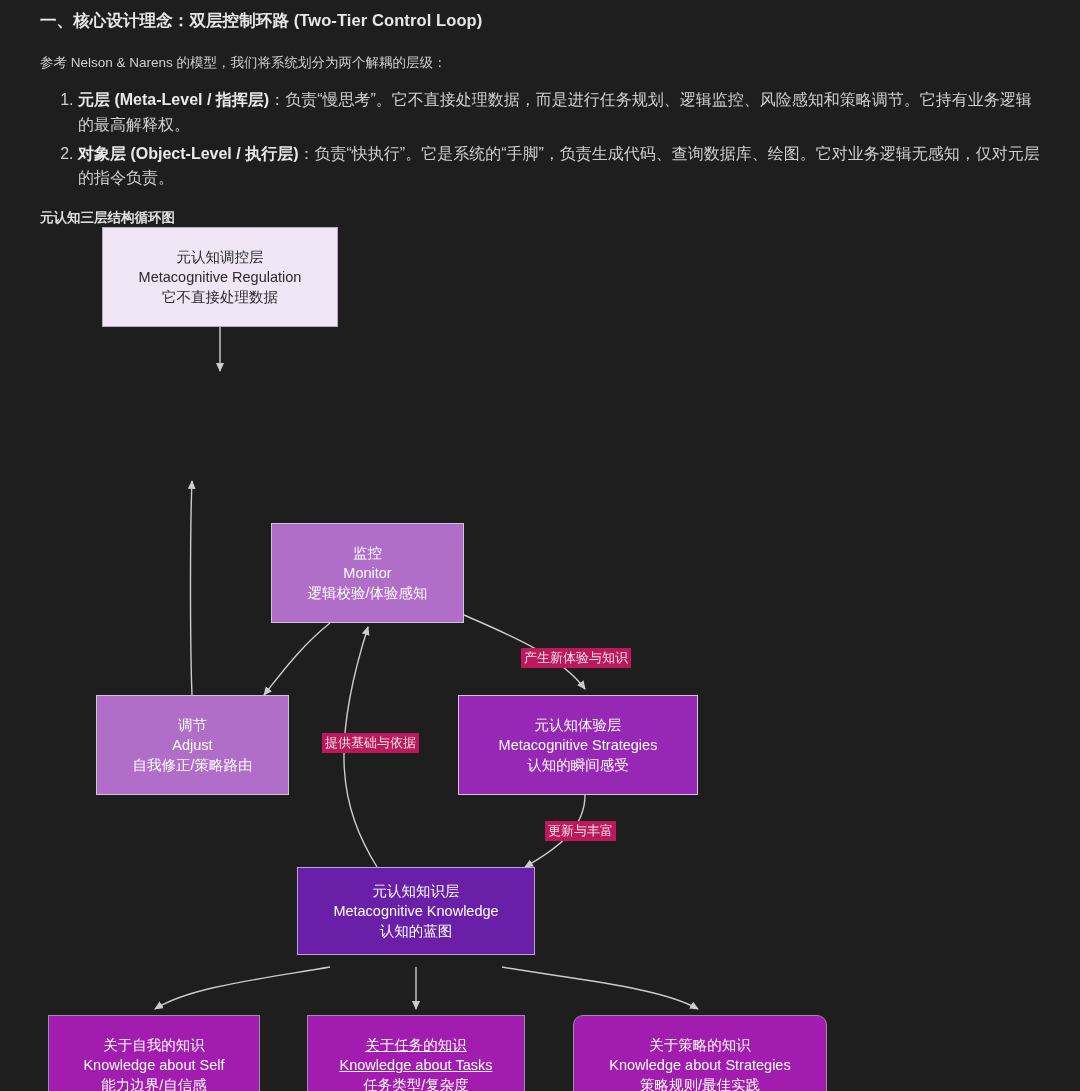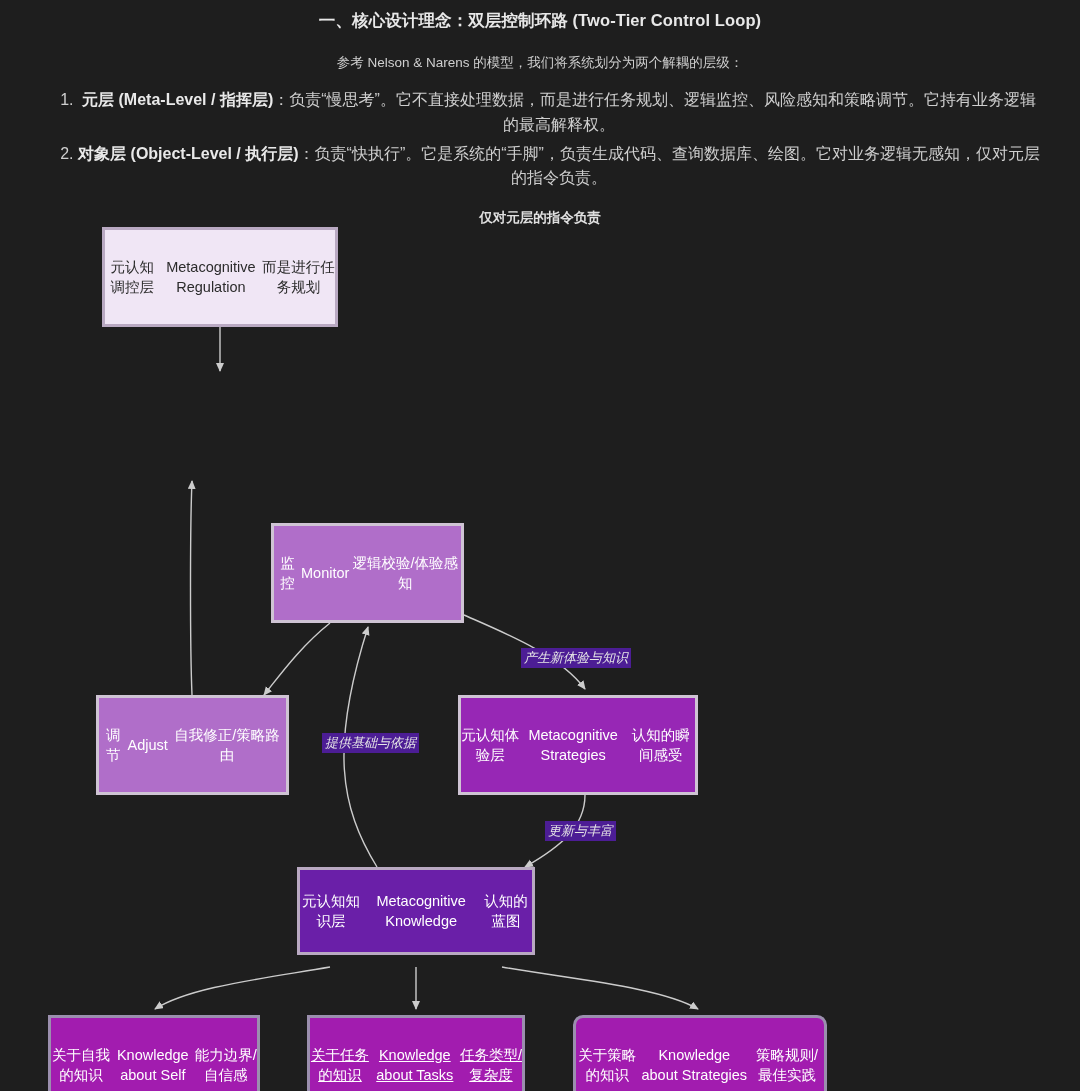--- a/index.html
+++ b/index.html
@@ -9,21 +9,21 @@
     width: 1080px; height: 1091px;
     overflow: hidden;
   }
   body {
     font-family: "Liberation Sans", "DejaVu Sans", sans-serif;
     color: #d4d4d4;
   }
   .page { position: relative; width: 1080px; height: 1091px; }
 
   
-  .prose { padding: 10px 40px 0 40px; text-align: center; }
+  .prose { padding: 10px 40px 0 40px; }
   .h-title {
     font-size: 16.5px;
     font-weight: bold;
     color: #e8e8e8;
     margin: 0 0 22px 0;
     letter-spacing: .1px;
   }
   .para {
     font-size: 13.5px;
     color: #cfcfcf;
@@ -51,65 +51,64 @@
     height: 935px;
     margin-top: 0;
   }
   .diagram svg.edges {
     position: absolute; left: 0; top: 0;
     width: 1080px; height: 935px;
     pointer-events: none;
   }
   .node {
     position: absolute;
-    border: 3px solid #4d7c0f;
+    border: 1px solid #4d7c0f;
     display: flex;
-    flex-direction: row;
+    flex-direction: column;
     align-items: center;
     justify-content: center;
     text-align: center;
     line-height: 1.38;
     font-size: 14.5px;
   }
   .node .l1, .node .l3 { font-size: 14.5px; }
   .node .l2 { font-size: 14.5px; }
   .node.tone-lightest { background: #f0e6f5; color: #2b2b2b; border-color: #b9a9c2; }
   .node.tone-mid      { background: #b06ec9; color: #ffffff; border-color: #cfc4d4; }
   .node.tone-strong   { background: #9727b5; color: #ffffff; border-color: #cfc4d4; }
   .node.tone-deep     { background: #6a1fa8; color: #ffffff; border-color: #b9a9c2; }
   .node.tone-deepest  { background: #a21caf; color: #ffffff; border-color: #9b8fae; }
 
   .edge-label {
     position: absolute;
-    background: #4c1d95;
+    background: #be185d;
     color: #e6e6e6;
     font-size: 13px;
     padding: 1px 3px;
     white-space: nowrap;
     line-height: 1.35;
-    font-style: italic;
   }
 </style>
 </head>
 <body>
 
 <div class="page">
 
   <div class="prose">
     <h1 class="h-title">一、核心设计理念：双层控制环路 (Two-Tier Control Loop)</h1>
     <p class="para">参考 Nelson &amp; Narens 的模型，我们将系统划分为两个解耦的层级：</p>
     <ol class="items">
       <li>
         <b>元层 (Meta-Level / 指挥层)</b><span>：负责“慢思考”。它不直接处理数据，而是进行任务规划、逻辑监控、风险感知和策略调节。它持有业务逻辑的最高解释权。</span>
       </li>
       <li>
         <b>对象层 (Object-Level / 执行层)</b><span>：负责“快执行”。它是系统的“手脚”，负责生成代码、查询数据库、绘图。它对业务逻辑无感知，仅对元层的指令负责。</span>
       </li>
     </ol>
-    <p class="caption">仅对元层的指令负责</p>
+    <p class="caption">元认知三层结构循环图</p>
   </div>
 
   <div class="diagram">
 
     <svg class="edges" viewBox="0 0 1080 935">
       <defs>
         <marker id="ah" markerWidth="10" markerHeight="10" refX="8" refY="4" orient="auto" markerUnits="userSpaceOnUse">
           <path d="M0,0 L9,4 L0,8 z" fill="#cccccc"></path>
         </marker>
       </defs>
@@ -133,21 +132,21 @@
 
         <path d="M416,740 L416,782"></path>
 
         <path d="M502,740 C570,752 660,760 698,782"></path>
       </g>
     </svg>
 
     <div class="node tone-lightest" style="left:102px; top:0px; width:236px; height:100px;">
       <div class="l1">元认知调控层</div>
       <div class="l2">Metacognitive Regulation</div>
-      <div class="l3">而是进行任务规划</div>
+      <div class="l3">它不直接处理数据</div>
     </div>
 
 
     <div class="node tone-mid" style="left:271px; top:296px; width:193px; height:100px;">
       <div class="l1">监控</div>
       <div class="l2">Monitor</div>
       <div class="l3">逻辑校验/体验感知</div>
     </div>
 
     <div class="node tone-mid" style="left:96px; top:468px; width:193px; height:100px;">

